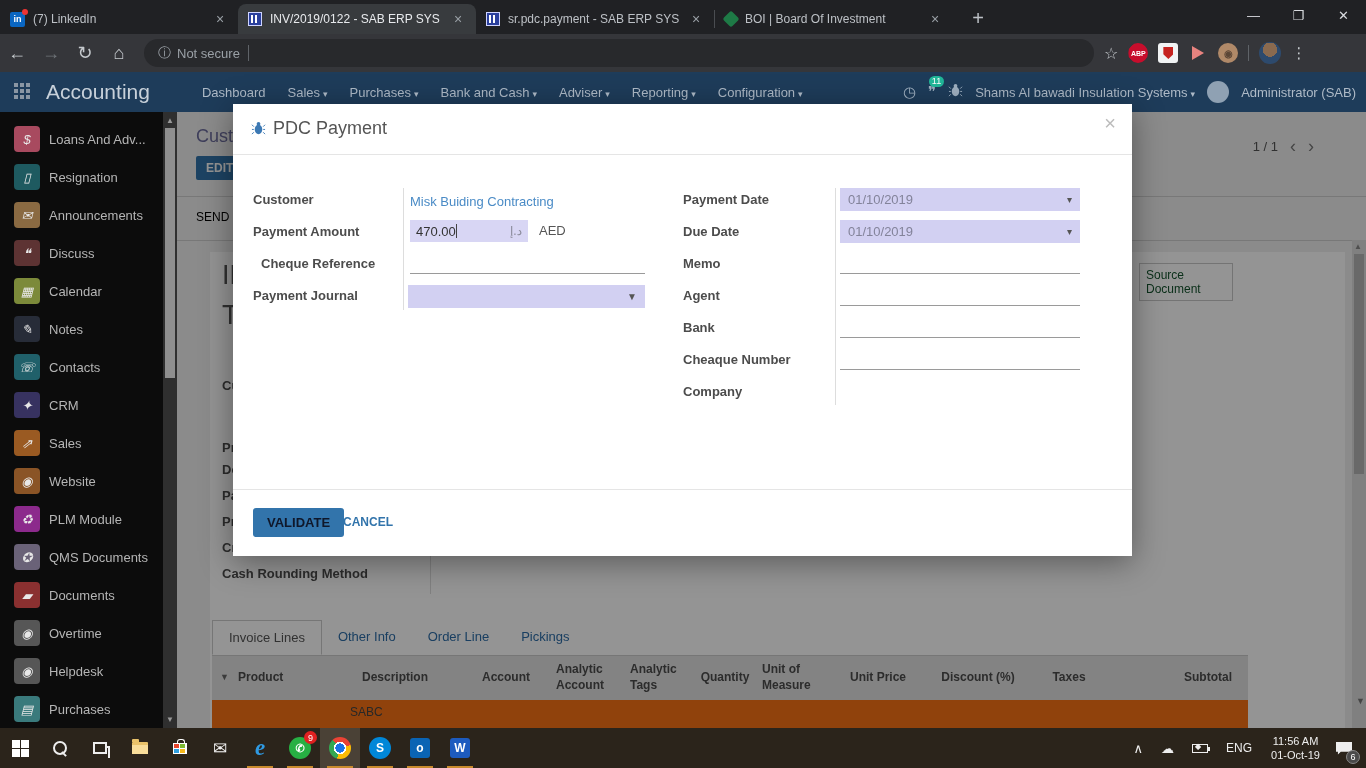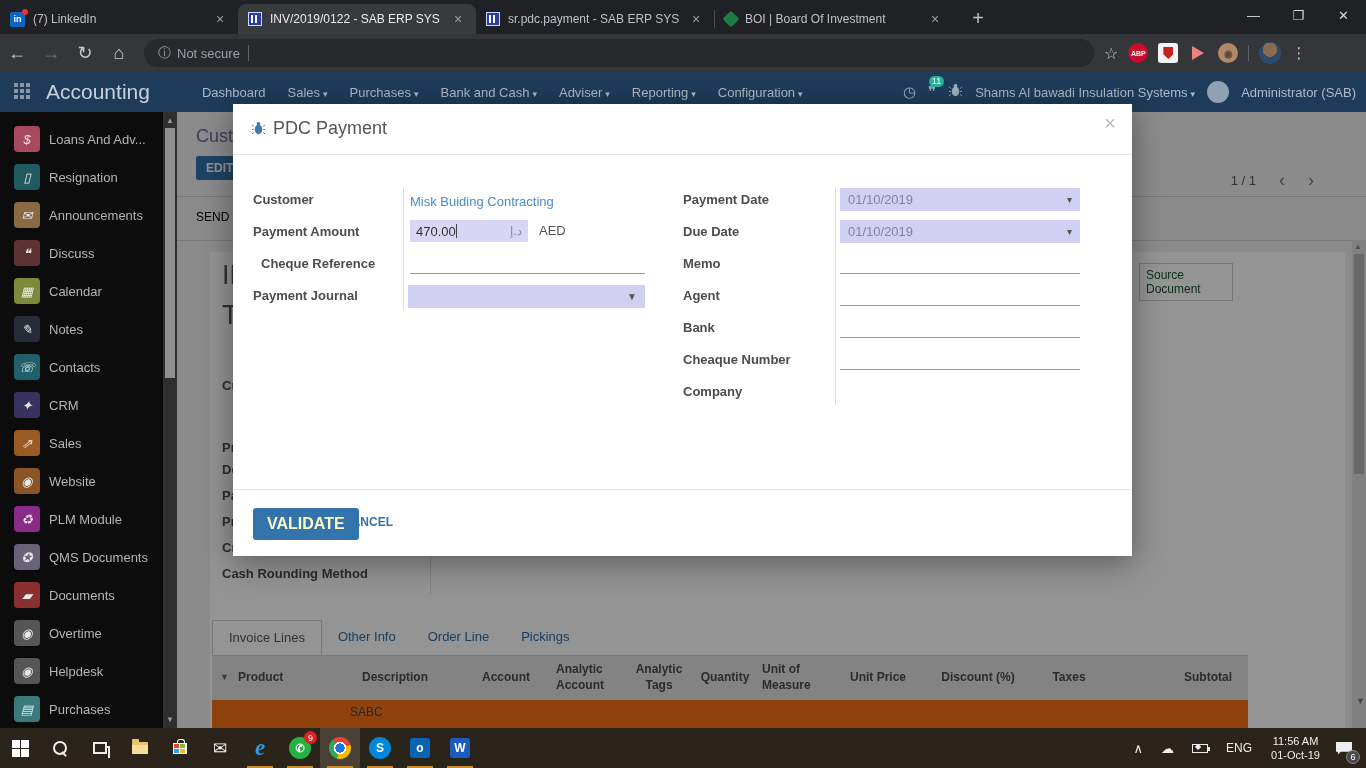--- a/index.html
+++ b/index.html
@@ -59,21 +59,21 @@
   .nav-avatar { width:22px; height:22px; border-radius:50%; background:#8fa1b3; }
   .bug-svg { width:15px; height:15px; }
 
   
   .content { position:absolute; left:0; top:112px; width:1366px; height:616px; background:#f0f0f0; overflow:hidden; }
   .breadcrumb { position:absolute; left:196px; top:14px; font-size:18px; color:#6d6d9e; }
   .btn-edit { position:absolute; left:196px; top:44px; background:#3274ab; color:#fff; font-size:12px; font-weight:bold; padding:5px 10px; border-radius:2px; }
   .band-line1 { position:absolute; left:177px; top:84px; right:0; border-top:1px solid #cfcfcf; }
   .band-line2 { position:absolute; left:177px; top:128px; right:0; border-top:1px solid #cfcfcf; }
   .send-frag { position:absolute; left:196px; top:98px; font-size:12px; color:#000000; }
-  .pager { position:absolute; right:52px; top:24px; font-size:13px; color:#555; display:flex; gap:23px; align-items:center;margin-top:34px; }
+  .pager { position:absolute; right:52px; top:24px; font-size:13px; color:#555; display:flex; gap:12px; align-items:center; }
   .pager .chev { font-size:18px; color:#777; }
   .statusbar { position:absolute; right:20px; top:90px; display:flex; }
   .status { background:#e2e2e2; color:#8a8a8a; font-size:11px; font-weight:bold; padding:7px 18px 7px 22px; margin-left:-10px; clip-path:polygon(0 0,calc(100% - 11px) 0,100% 50%,calc(100% - 11px) 100%,0 100%,11px 50%); }
   .status.active { color:#2d6da8; background:#e9e9e9; }
   .vscroll { position:absolute; right:0; top:128px; width:14px; bottom:0; background:#dcdcdc; }
   .vscroll .up { position:absolute; top:2px; left:2px; font-size:8px; color:#888; }
   .vscroll .thumb { position:absolute; top:14px; left:2px; width:10px; height:220px; background:#b5b5b5; }
   .sheet { position:absolute; left:210px; top:140px; width:1135px; bottom:0; background:#fff; }
   .doc-head1 { position:absolute; left:12px; top:8px; font-size:27px; color:#555; white-space:nowrap; }
   .doc-head2 { position:absolute; left:12px; top:48px; font-size:27px; color:#555; white-space:nowrap; }
@@ -83,21 +83,21 @@
   .inv-tabs { position:absolute; left:2px; top:368px; display:flex; font-size:13px; width:1036px; border-bottom:1px solid #ccc; height:36px; }
   .inv-tab { padding:9px 16px; color:#2d6da8; }
   .inv-tab.active { background:#fff; border:1px solid #ccc; border-bottom:1px solid #fff; color:#555; }
   .grid-head { position:absolute; left:2px; top:404px; width:1036px; height:44px; background:#e2e2e2; display:flex; align-items:center; font-size:12px; font-weight:bold; color:#4c4c4c; }
   .gh { padding:0 4px; text-align:center; line-height:1.3; }
   .gh.sort { width:22px; color:#666; font-size:9px; text-align:left; padding-left:8px; }
   .gh.c1 { width:96px; text-align:left; }
   .gh.c2 { width:130px; }
   .gh.c3 { width:92px; }
   .gh.c4 { width:74px; text-align:left; }
-  .gh.c5 { width:66px; text-align:center; }
+  .gh.c5 { width:66px; text-align:left; }
   .gh.c6 { width:66px; }
   .gh.c7 { width:72px; text-align:left; }
   .gh.c8 { width:96px; }
   .gh.c9 { width:104px; }
   .gh.c10 { width:78px; }
   .gh.c11 { width:128px; text-align:right; }
   .grid-row { position:absolute; left:2px; top:448px; width:1036px; height:28px; background:#f97316; font-size:12px; color:#444; }
   .grid-row span { position:absolute; left:138px; top:5px; }
   .tbl-scroll-down { position:absolute; left:1146px; top:444px; font-size:9px; color:#777; }
 
@@ -123,21 +123,21 @@
   .m-link { position:absolute; font-size:13px; color:#4a8bc6; }
   .m-input-amount { position:absolute; left:177px; top:116px; width:118px; height:22px; background:#d8d6f4; display:flex; align-items:center; padding:0 6px; font-size:13px; color:#333; }
   .m-input-amount .cur { margin-left:auto; color:#8a8a9a; font-size:12px; }
   .m-caret-line { display:inline-block; width:1px; height:14px; background:#444; }
   .m-aed { position:absolute; left:306px; top:119px; font-size:13px; color:#555; }
   .m-underline { position:absolute; height:22px; border-bottom:1px solid #9a9a9a; }
   .m-select { position:absolute; height:23px; background:#d2d0f2; display:flex; align-items:center; padding:0 8px; font-size:13px; color:#83839a; }
   .m-select .dd { margin-left:auto; color:#555; font-size:10px; }
   .m-vline { position:absolute; border-left:1px solid #ddd; }
   .modal-foot { position:absolute; left:0; bottom:0; width:100%; height:67px; border-top:1px solid #e5e5e5; }
-  .btn-validate { position:absolute; left:20px; top:18px; background:#3274ab; color:#fef9c3; font-size:16px; font-weight:bold; padding:7px 14px; border-radius:3px; }
+  .btn-validate { position:absolute; left:20px; top:18px; background:#3274ab; color:#0f172a; font-size:13px; font-weight:bold; padding:7px 14px; border-radius:3px; }
   .btn-cancel { position:absolute; left:110px; top:25px; color:#3274ab; font-size:12px; font-weight:bold; }
 
   
   .taskbar { position:absolute; left:0; top:728px; width:1366px; height:40px; background:#2b241b; display:flex; align-items:center; z-index:7; }
   .tb-item { position:relative; width:40px; height:40px; display:flex; align-items:center; justify-content:center; }
   .tb-item.running::after { content:""; position:absolute; bottom:0; left:7px; right:7px; height:2px; background:#c98b2d; }
   .tb-item.focused { background:#4a4136; }
   .start-grid { display:grid; grid-template-columns:8px 8px; grid-template-rows:8px 8px; gap:1px; }
   .start-grid i { background:#fff; }
   .ico-search { position:relative; width:14px; height:14px; }

